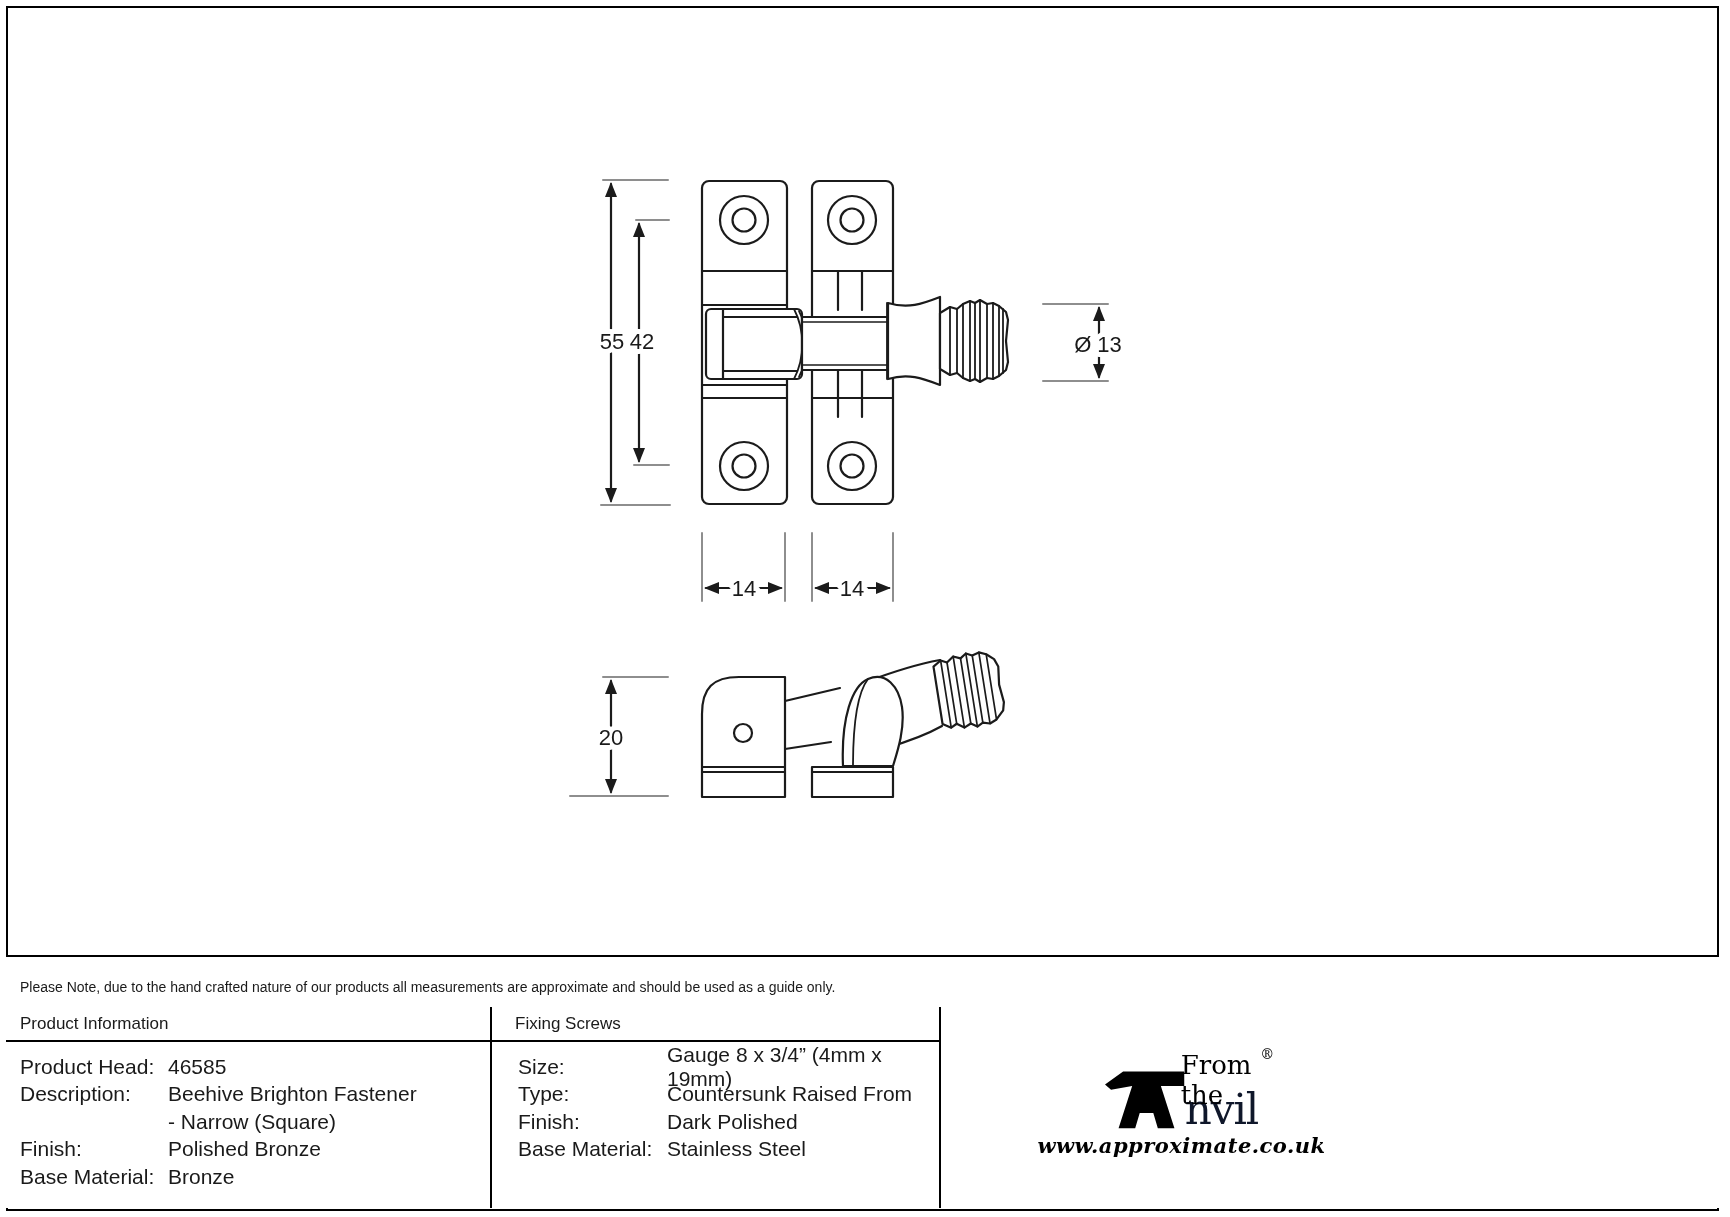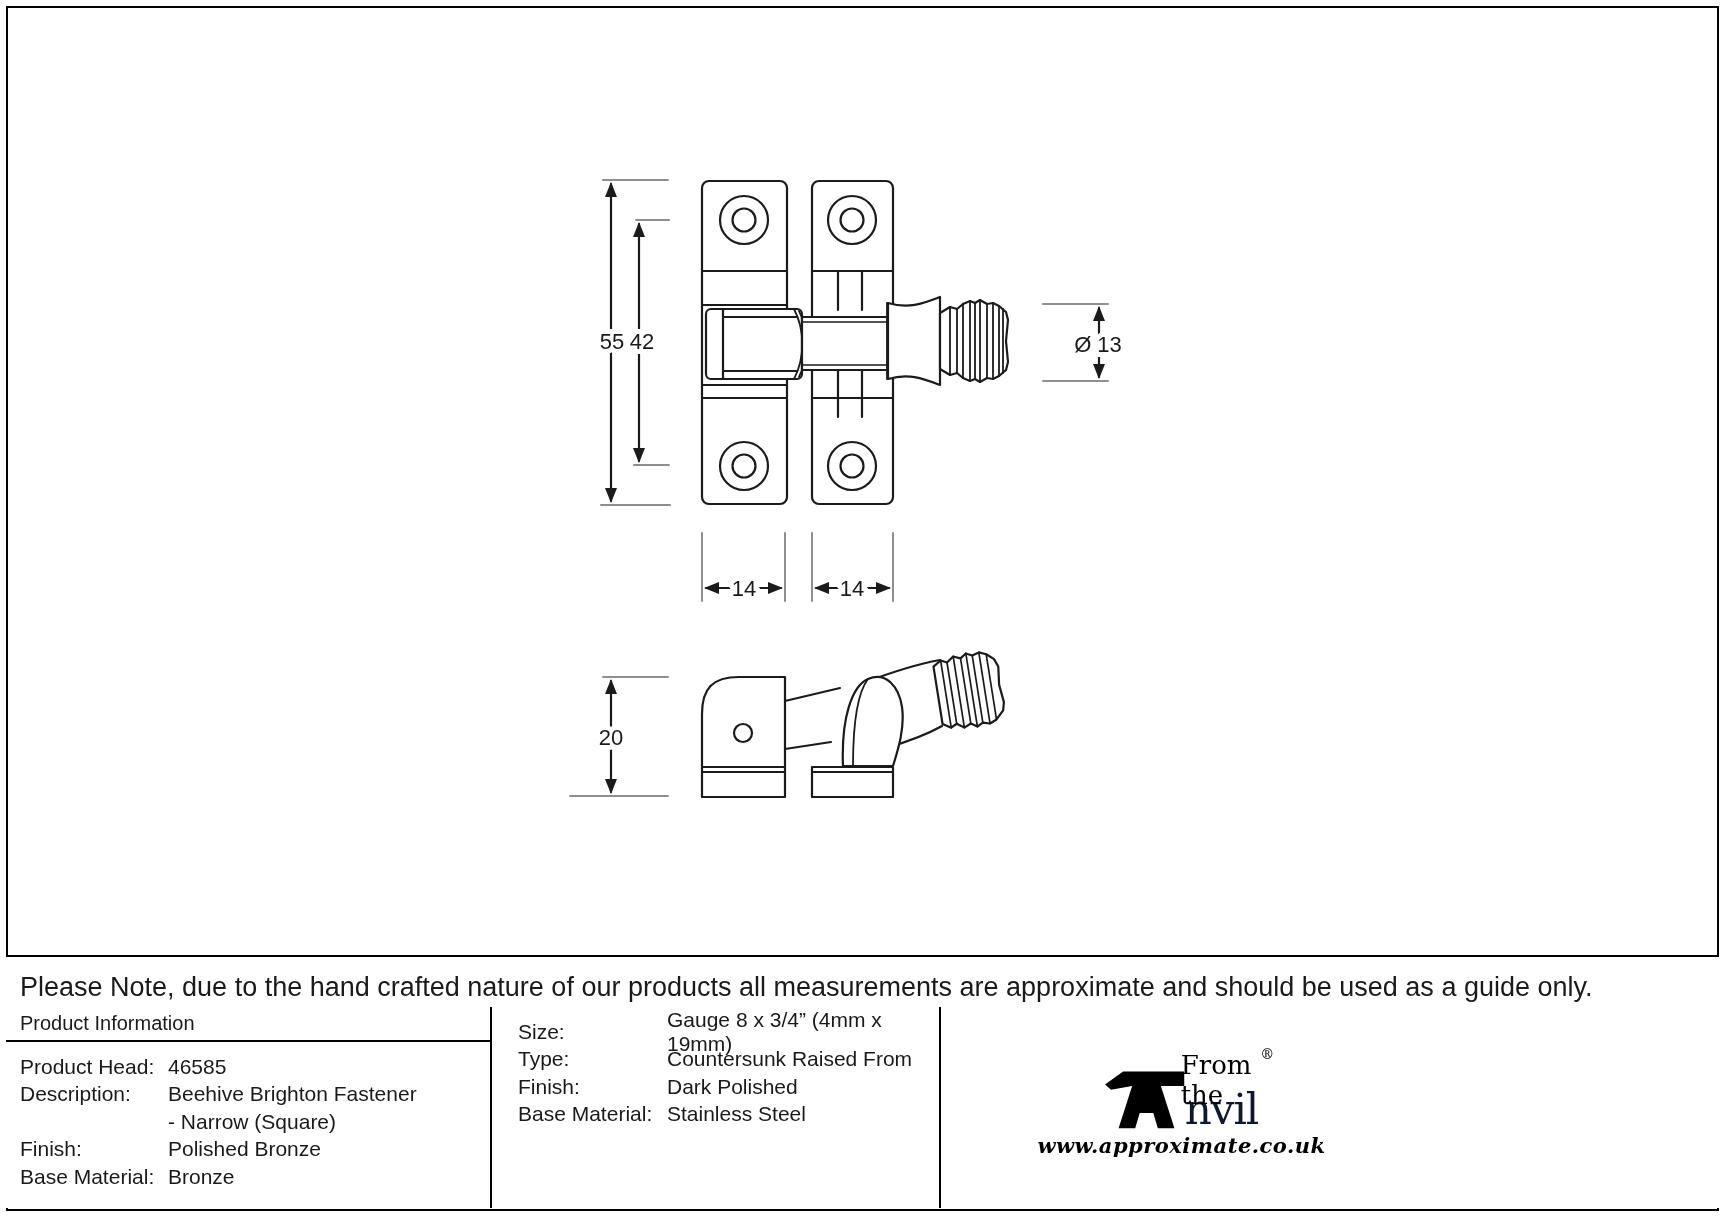--- a/index.html
+++ b/index.html
@@ -8,28 +8,28 @@
   .frame{position:absolute;left:6px;top:6px;width:1713px;height:1205px;
          border:2.5px solid #000;box-sizing:border-box;}
   .drawing{position:absolute;left:0;top:0;}
 
   
   .dim-text{font:22px "Liberation Sans",sans-serif;fill:#1a1a1a;text-anchor:middle;
             paint-order:stroke;stroke:#ffffff;stroke-width:10px;stroke-linejoin:round;}
 
   .note-row{position:absolute;left:6px;top:955px;width:1713px;height:64px;box-sizing:border-box;
             border-top:2.5px solid #000;border-bottom:2.5px solid #000;background:#fff;
-            display:flex;align-items:center;padding-left:14px;font-size:27px;}
+            display:flex;align-items:center;padding-left:14px;font-size:14px;}
 
   .tbl{position:absolute;left:6px;top:1007px;width:1713px;height:201px;box-sizing:border-box;
        display:grid;grid-template-columns:486px 449px 481px 1fr;background:#fff;}
   .col{box-sizing:border-box;display:flex;flex-direction:column;}
   .col.bordered{border-right:2px solid #000;}
   .hd{height:35px;box-sizing:border-box;border-bottom:2px solid #000;
-      display:flex;align-items:center;font-size:20px;}
+      display:flex;align-items:center;font-size:17px;}
   .c1 .hd{padding-left:14px;} .c2 .hd{padding-left:18px;} .c3 .hd{padding-left:23px;}
   .bd{flex:1;padding-top:11px;font-size:21px;}
   .kv{display:grid;grid-auto-rows:27.5px;align-items:center;}
   .c1 .kv{grid-template-columns:148px 1fr;padding-left:14px;}
   .c3 .kv{grid-template-columns:149px 1fr;padding-left:26px;}
   .list{display:grid;grid-auto-rows:27.5px;align-items:center;padding-left:18px;}
 
   
   .logo-cell{display:flex;align-items:center;justify-content:center;}
   .logo{display:flex;flex-direction:column;align-items:center;}
@@ -183,20 +183,21 @@
         <div>- Narrow (Square)</div>
         <div>Finish:</div>
         <div>Polished Bronze</div>
         <div>Base Material:</div>
         <div>Bronze</div>
       </div>
     </div>
 
 
     <div class="col c3 bordered">
+      <div class="hd">Fixing Screws</div>
       <div class="bd kv">
         <div>Size:</div>
         <div>Gauge 8 x 3/4” (4mm x 19mm)</div>
         <div>Type:</div>
         <div>Countersunk Raised From</div>
         <div>Finish:</div>
         <div>Dark Polished</div>
         <div>Base Material:</div>
         <div>Stainless Steel</div>
       </div>

